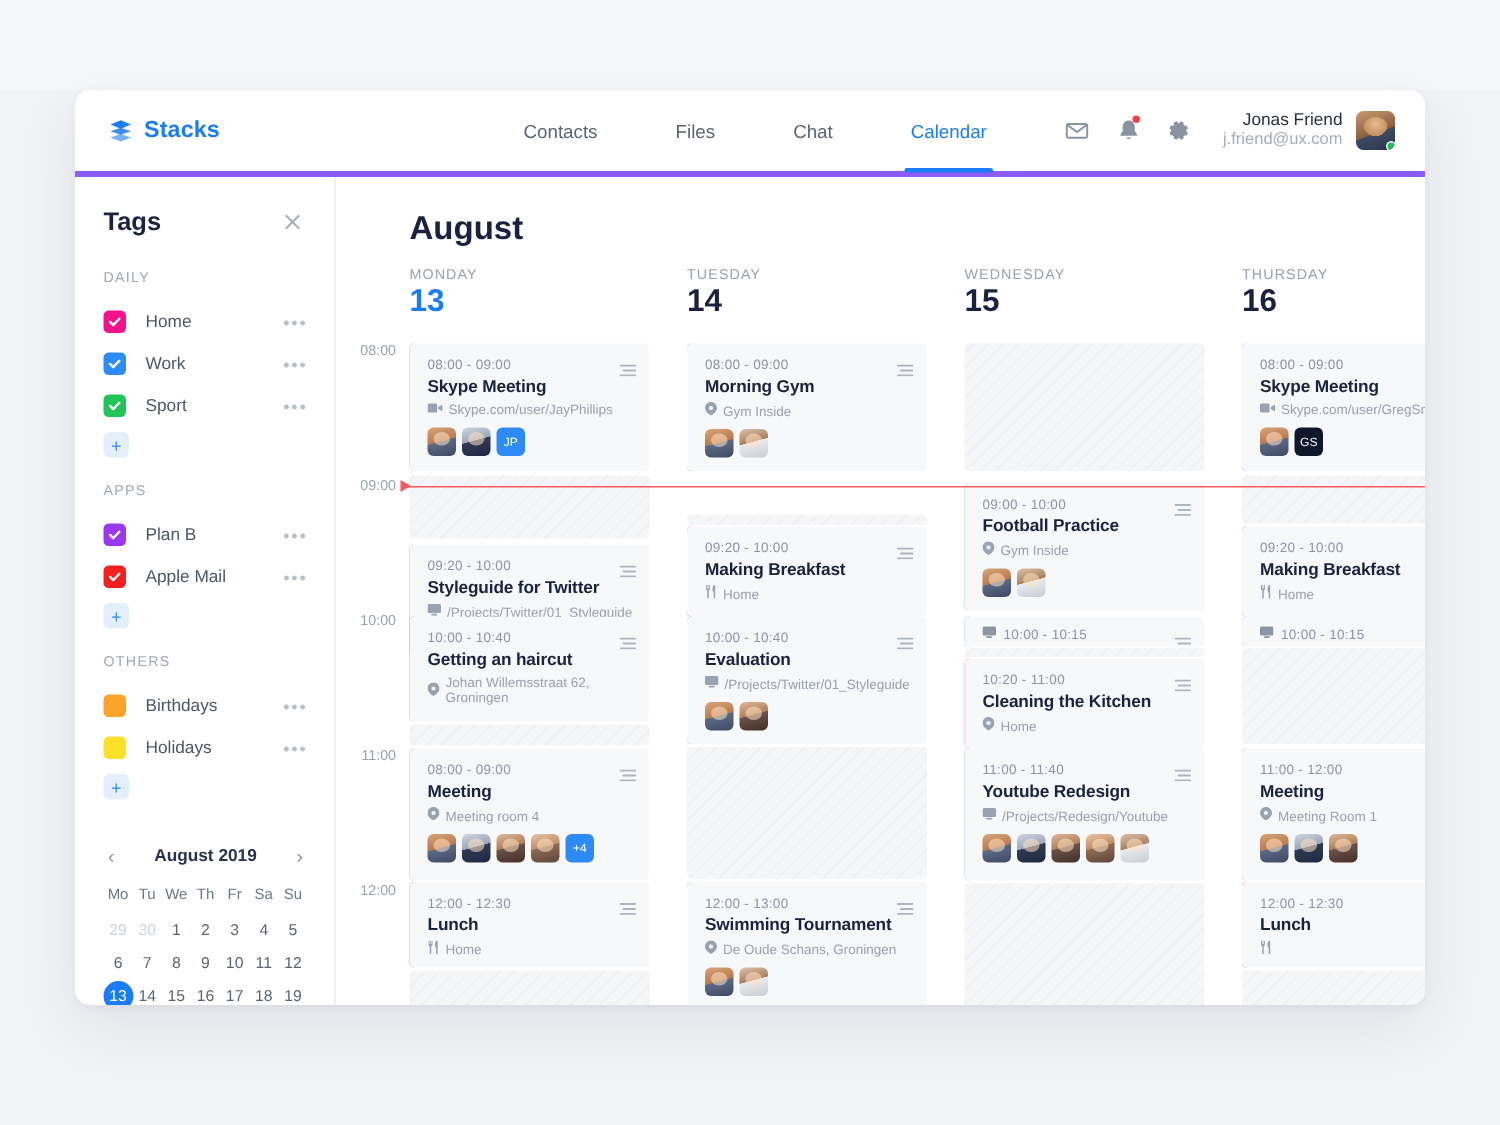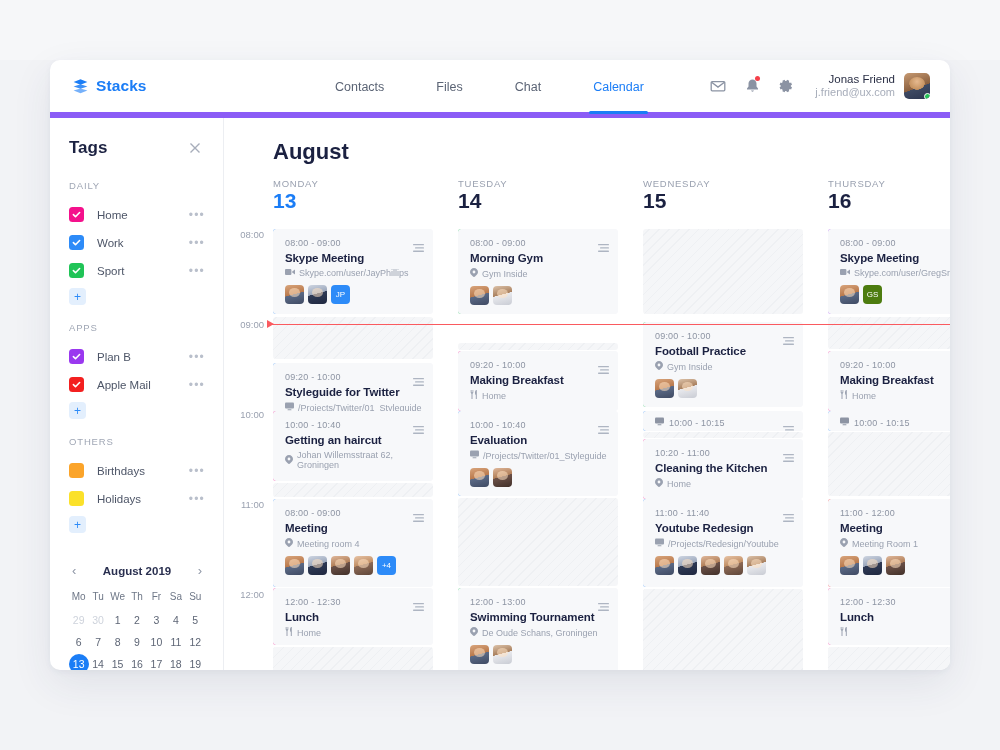--- a/index.html
+++ b/index.html
@@ -15,22 +15,22 @@
   }
   .app-window {
     position: absolute; left: 50px; top: 60px; width: 900px; height: 610px;
     background: #ffffff; border-radius: 10px;
     box-shadow: 0 14px 40px rgba(40,50,90,.09), 0 2px 6px rgba(40,50,90,.05);
     overflow: hidden;
   }
 
   
   .topbar {
-    position: relative; height: 58px; border-bottom: 6px solid #8b5cf6;
-    display: flex; align-items: center;
+    position: relative; height: 58px; border-bottom: 4px solid #8b5cf6;
+    display: flex; align-items: center; gap: 14px;
   }
   .brand { display: flex; align-items: center; gap: 7px; margin-left: 22px; width: 185px; }
   .brand-mark { width: 17px; height: 17px; position: relative; }
   .brand-name { color: #1b7df6; font-size: 15.5px; font-weight: bold; letter-spacing: .1px; }
   .nav { display: flex; align-items: center; gap: 0; margin-left: 52px; }
   .nav-item {
     font-size: 12.5px; color: #5b6475; padding: 20px 26px 19px; position: relative;
     cursor: pointer; white-space: nowrap;
   }
   .nav-item.active { color: #1b7df6; }
@@ -680,21 +680,21 @@
                     <div class="ev-title">Skype Meeting</div>
                     <div class="ev-meta">
                       <span><svg width="10" height="8" viewBox="0 0 10 8" fill="currentColor">
                           <rect x="0" y="1" width="6.4" height="6" rx="1"></rect>
                           <path d="M7.2 3.4 10 1.6v4.8L7.2 4.6z"></path>
                         </svg></span>
                       <span>Skype.com/user/GregSmith</span>
                     </div>
                     <div class="ev-people">
                       <span class="p-av f1"></span>
-                      <span class="p-badge" style="background:#4d7c0f">GS</span>
+                      <span class="p-badge" style="background:#0f172a">GS</span>
                     </div>
                   </div>
                 </div>
                 <div class="ev" style="top: 130px; height: 60px;">
                   <span class="ev-bar" style="background:#f4118c"></span>
                   <div class="ev-inner">
                     <div class="ev-time">09:20 - 10:00</div>
                     <div class="ev-title">Making Breakfast</div>
                     <div class="ev-meta">
                       <span><svg width="8" height="9" viewBox="0 0 8 9" fill="currentColor">

